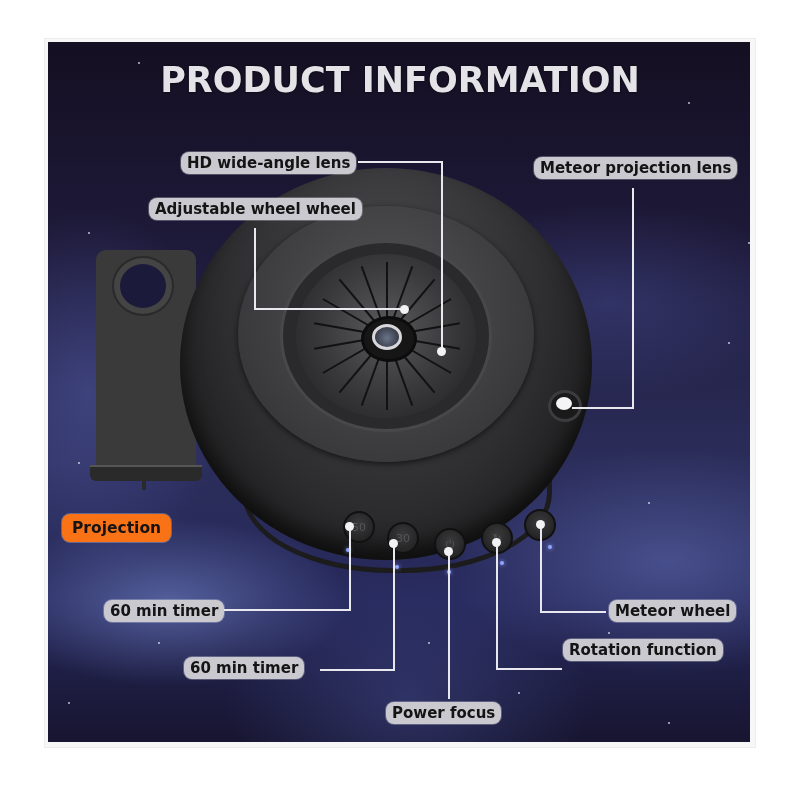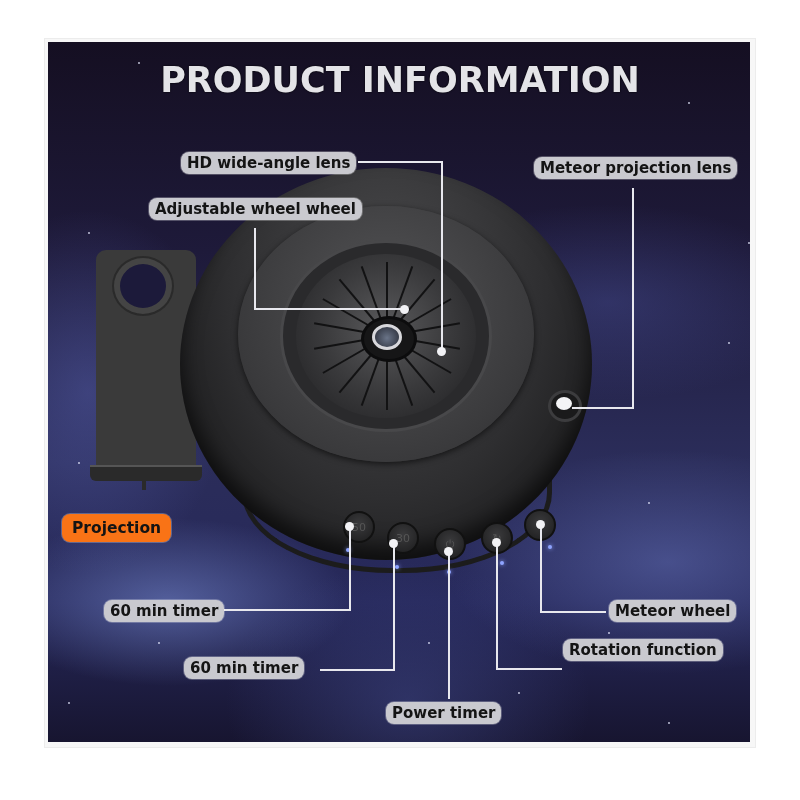--- a/index.html
+++ b/index.html
@@ -223,15 +223,15 @@
 <div class="dot" style="left:536px;top:520px"></div>
 
 <div class="label" style="left:181px;top:152px">HD wide-angle lens</div>
 <div class="label" style="left:149px;top:198px">Adjustable wheel wheel</div>
 <div class="label" style="left:534px;top:157px">Meteor projection lens</div>
 <div class="label multi" style="left:62px;top:514px">
   <div>Projection</div>
 </div>
 <div class="label" style="left:104px;top:600px">60 min timer</div>
 <div class="label" style="left:184px;top:657px">60 min timer</div>
-<div class="label" style="left:386px;top:702px">Power timer</div>
+<div class="label" style="left:386px;top:702px">Power focus</div>
 <div class="label" style="left:563px;top:639px">Rotation function</div>
 <div class="label" style="left:609px;top:600px">Meteor wheel</div>
 
 </body></html>

